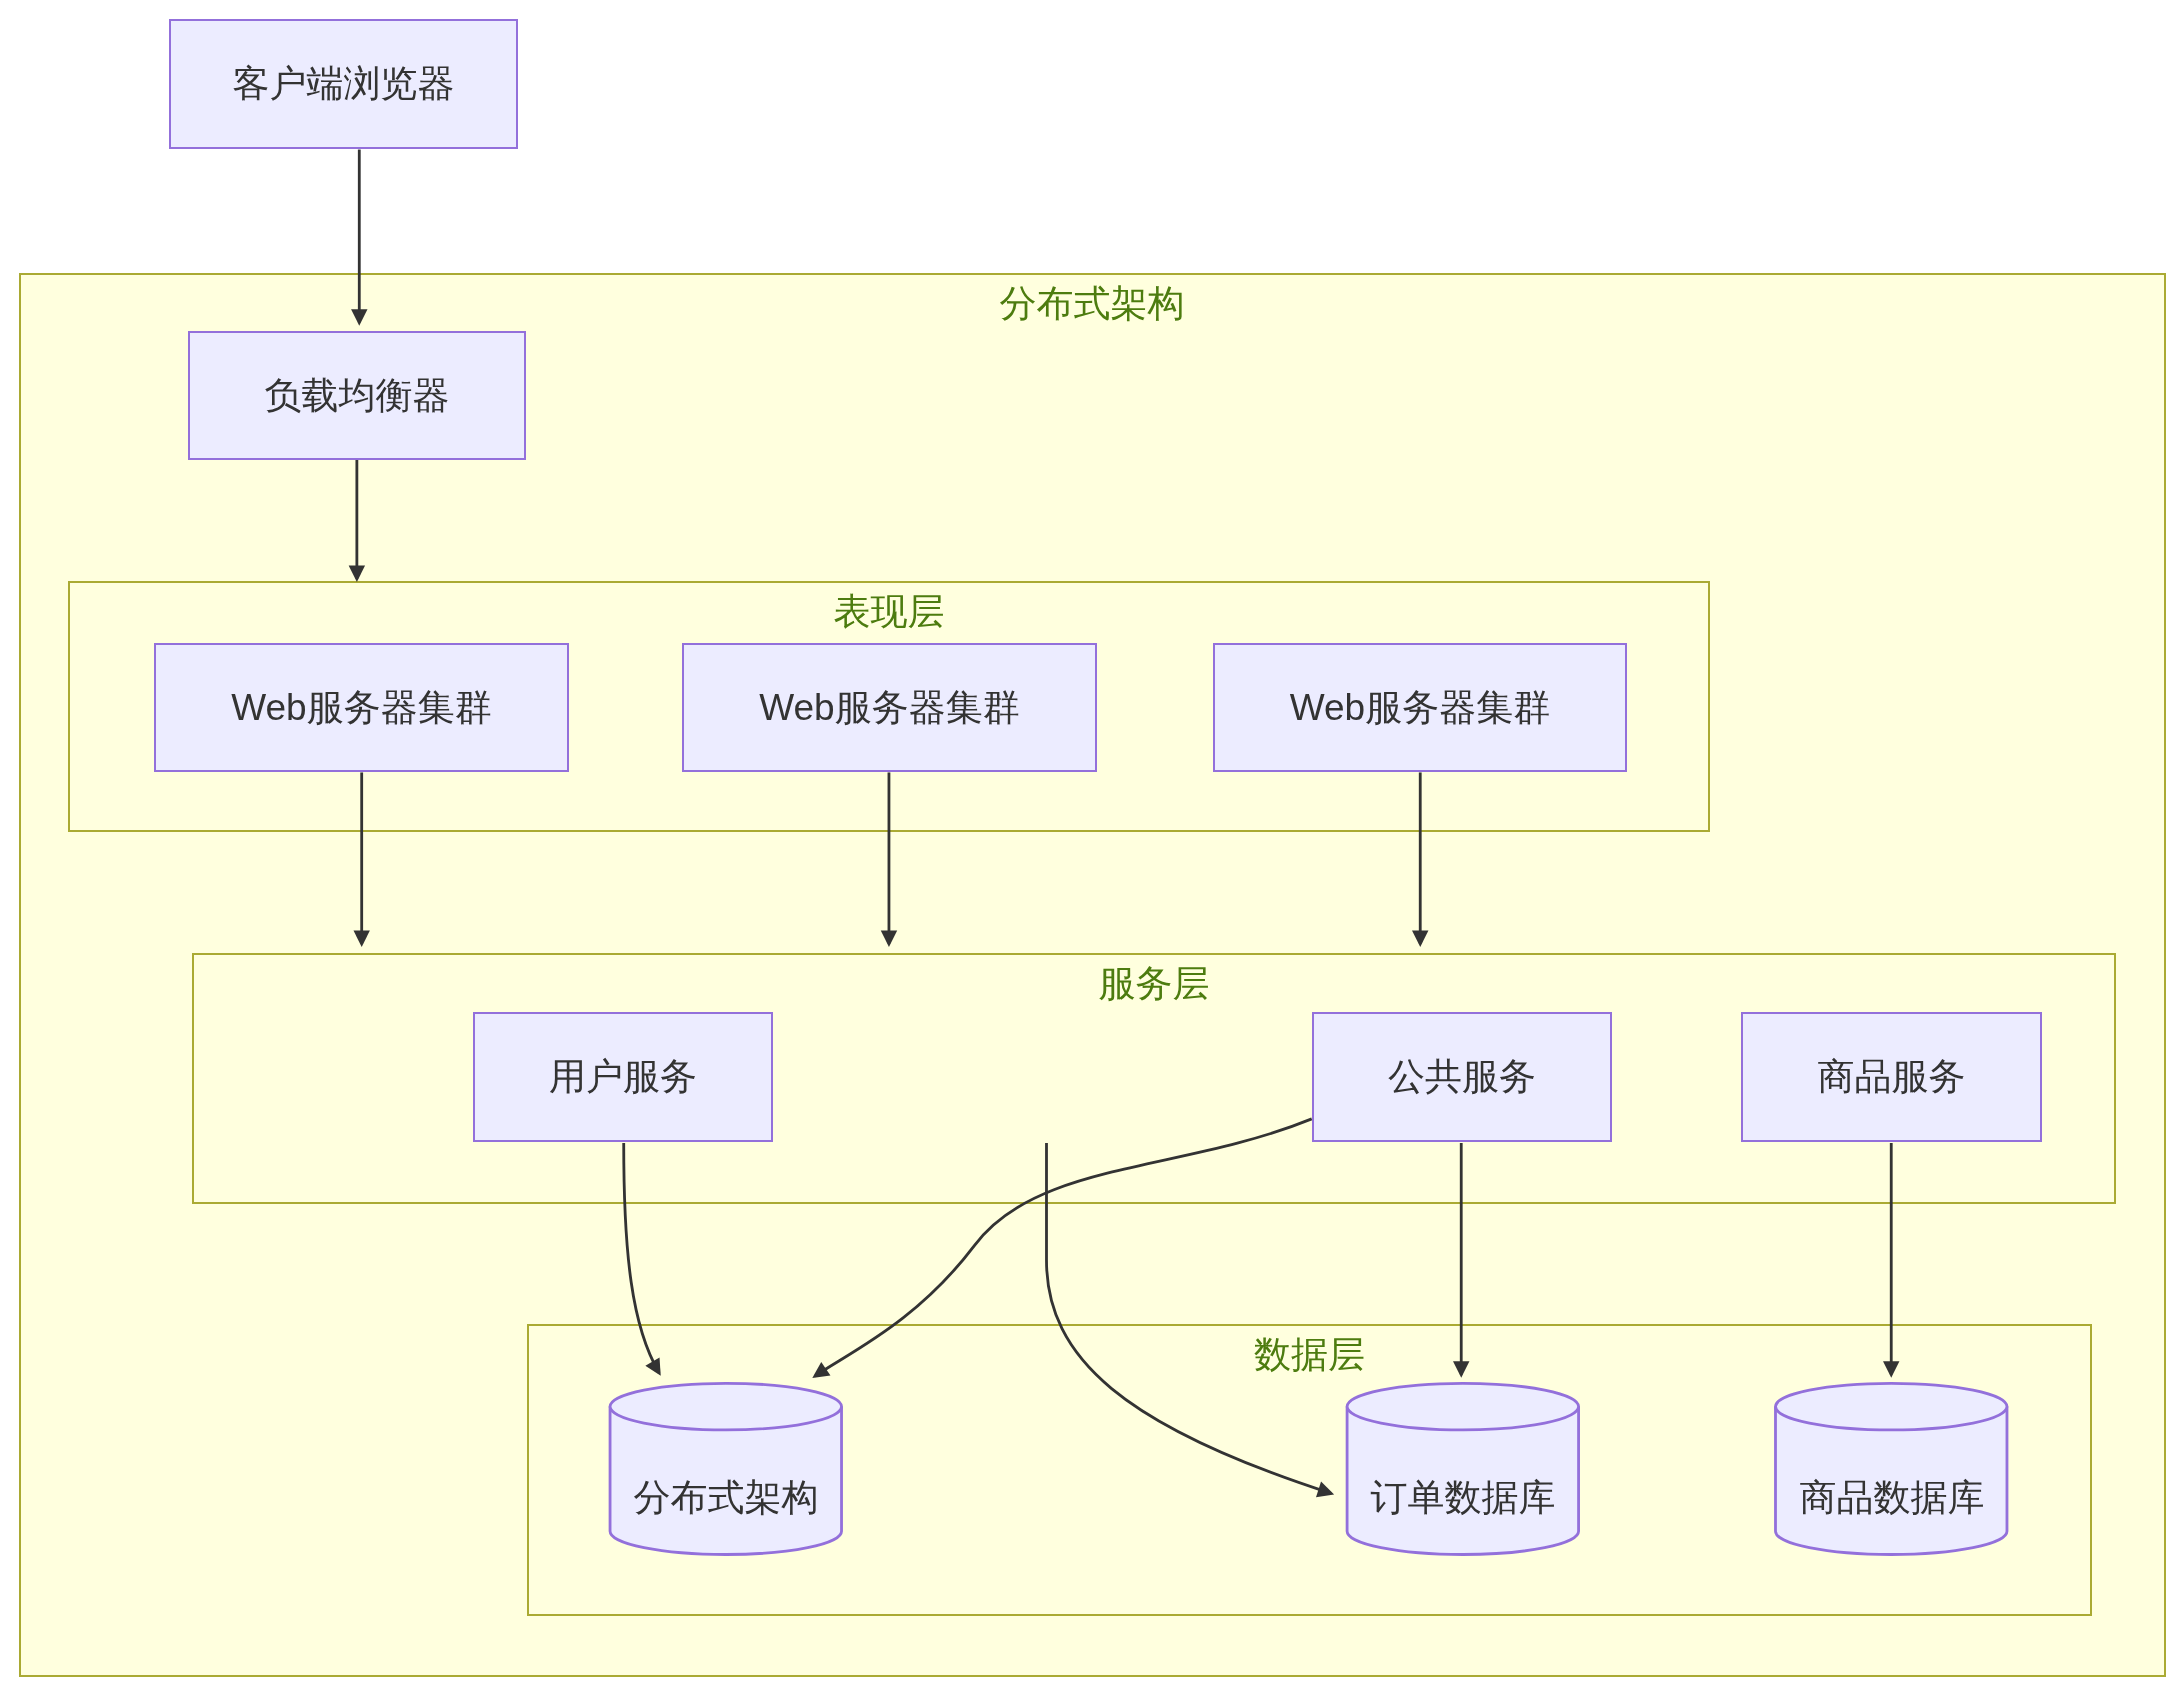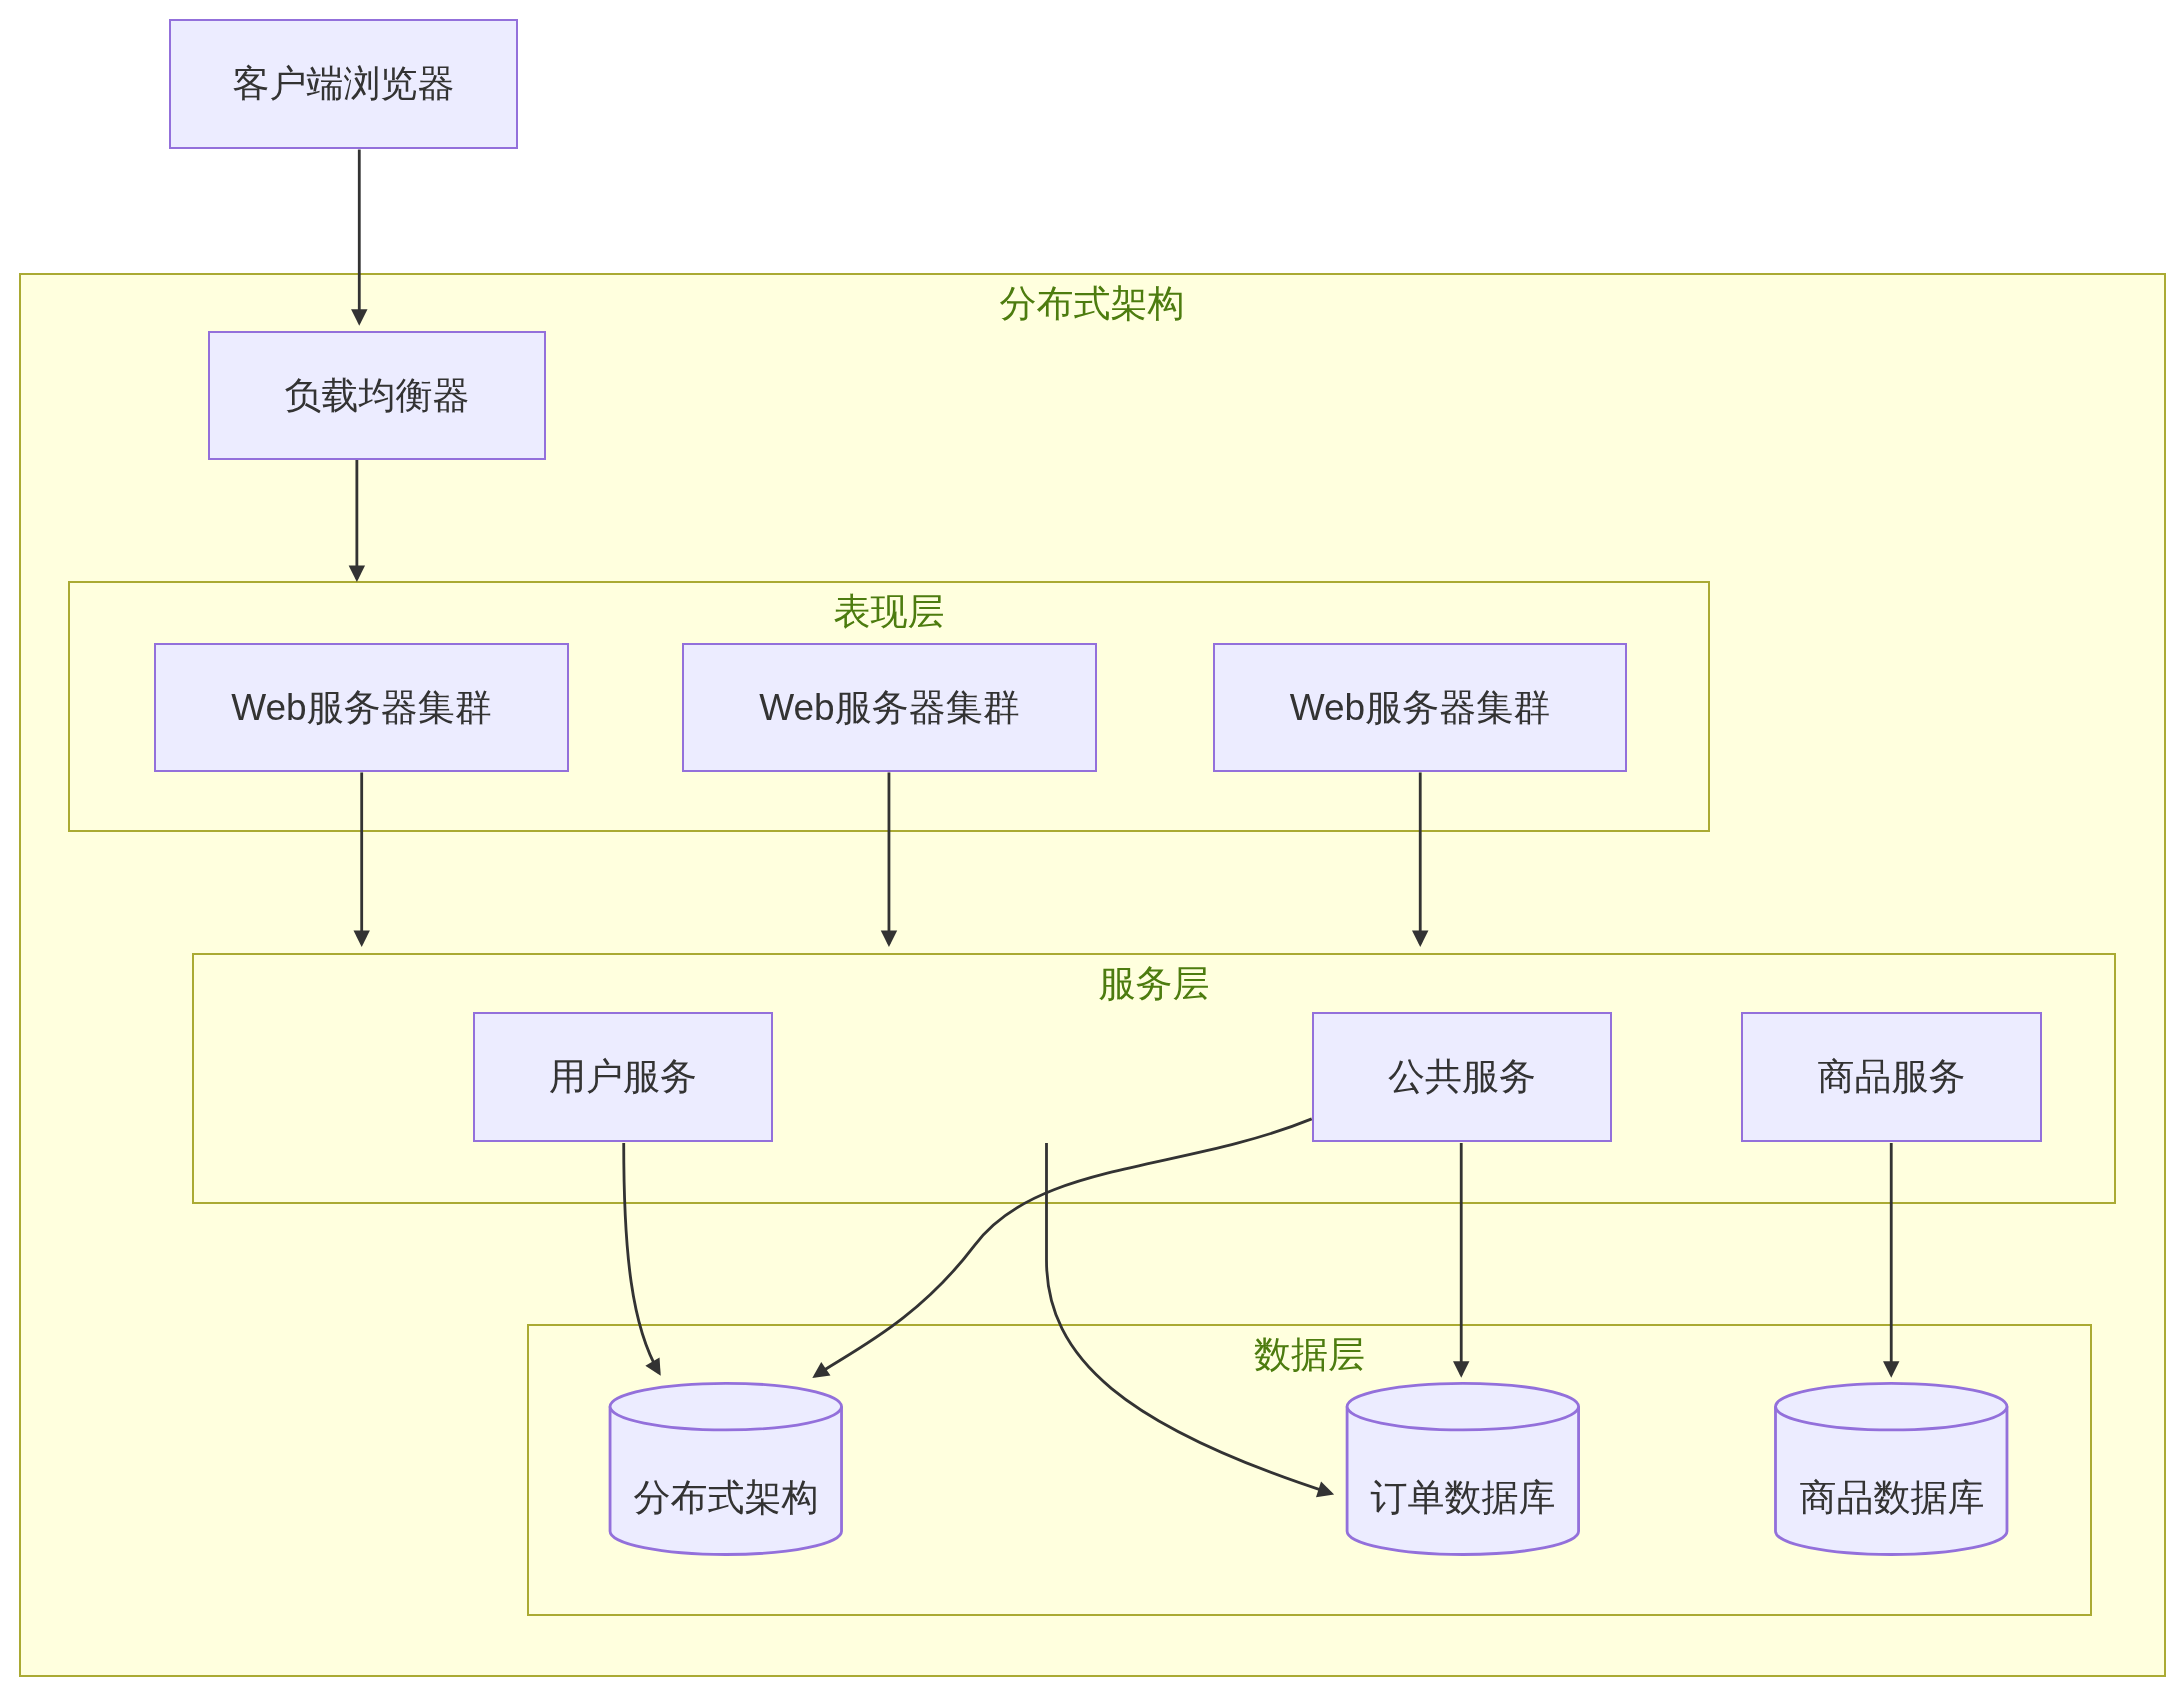--- a/index.html
+++ b/index.html
@@ -106,21 +106,21 @@
         <path d="M 2209 1750 v 155 a 144 29 0 0 0 288 0 v -155"></path>
         <ellipse cx="2353" cy="1750" rx="144" ry="29"></ellipse>
       </g>
     </g>
   </svg>
 
   <div class="node" style="left:169px;top:18.5px;width:349px;height:130px;">
     <span>客户端浏览器</span>
   </div>
 
-  <div class="node" style="left:188px;top:331px;width:338px;height:129px;margin-left:20px;">
+  <div class="node" style="left:188px;top:331px;width:338px;height:129px;">
     <span>负载均衡器</span>
   </div>
 
   <div class="node" style="left:154px;top:643px;width:415px;height:129px;">
     <span>Web服务器集群</span>
   </div>
 
   <div class="node" style="left:682px;top:643px;width:415px;height:129px;">
     <span>Web服务器集群</span>
   </div>

